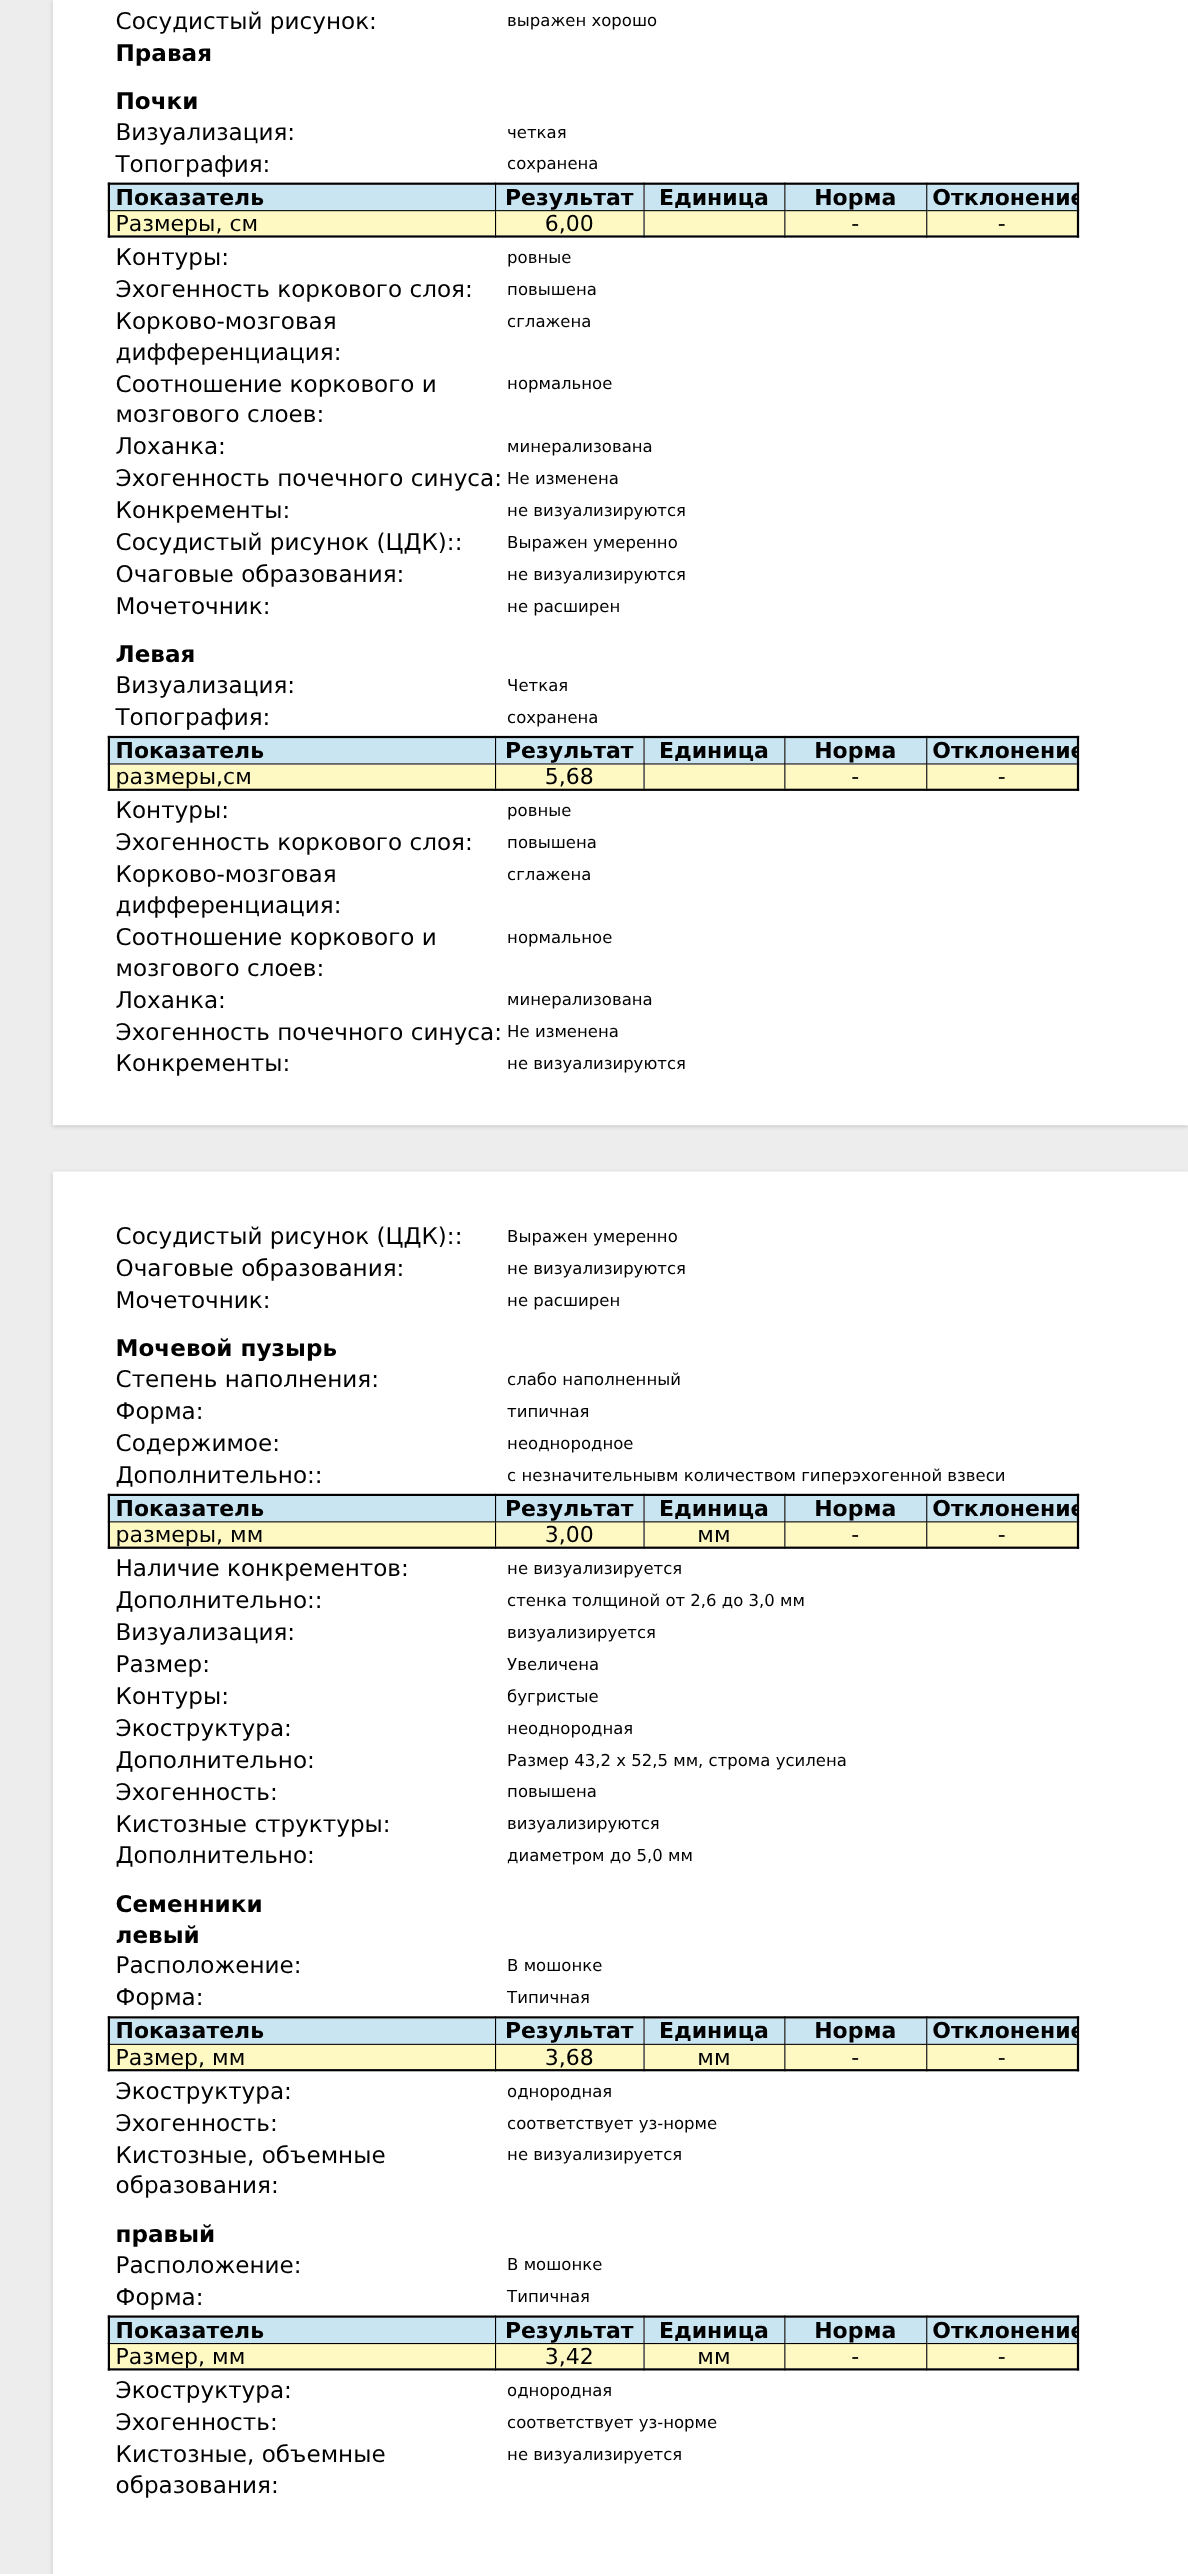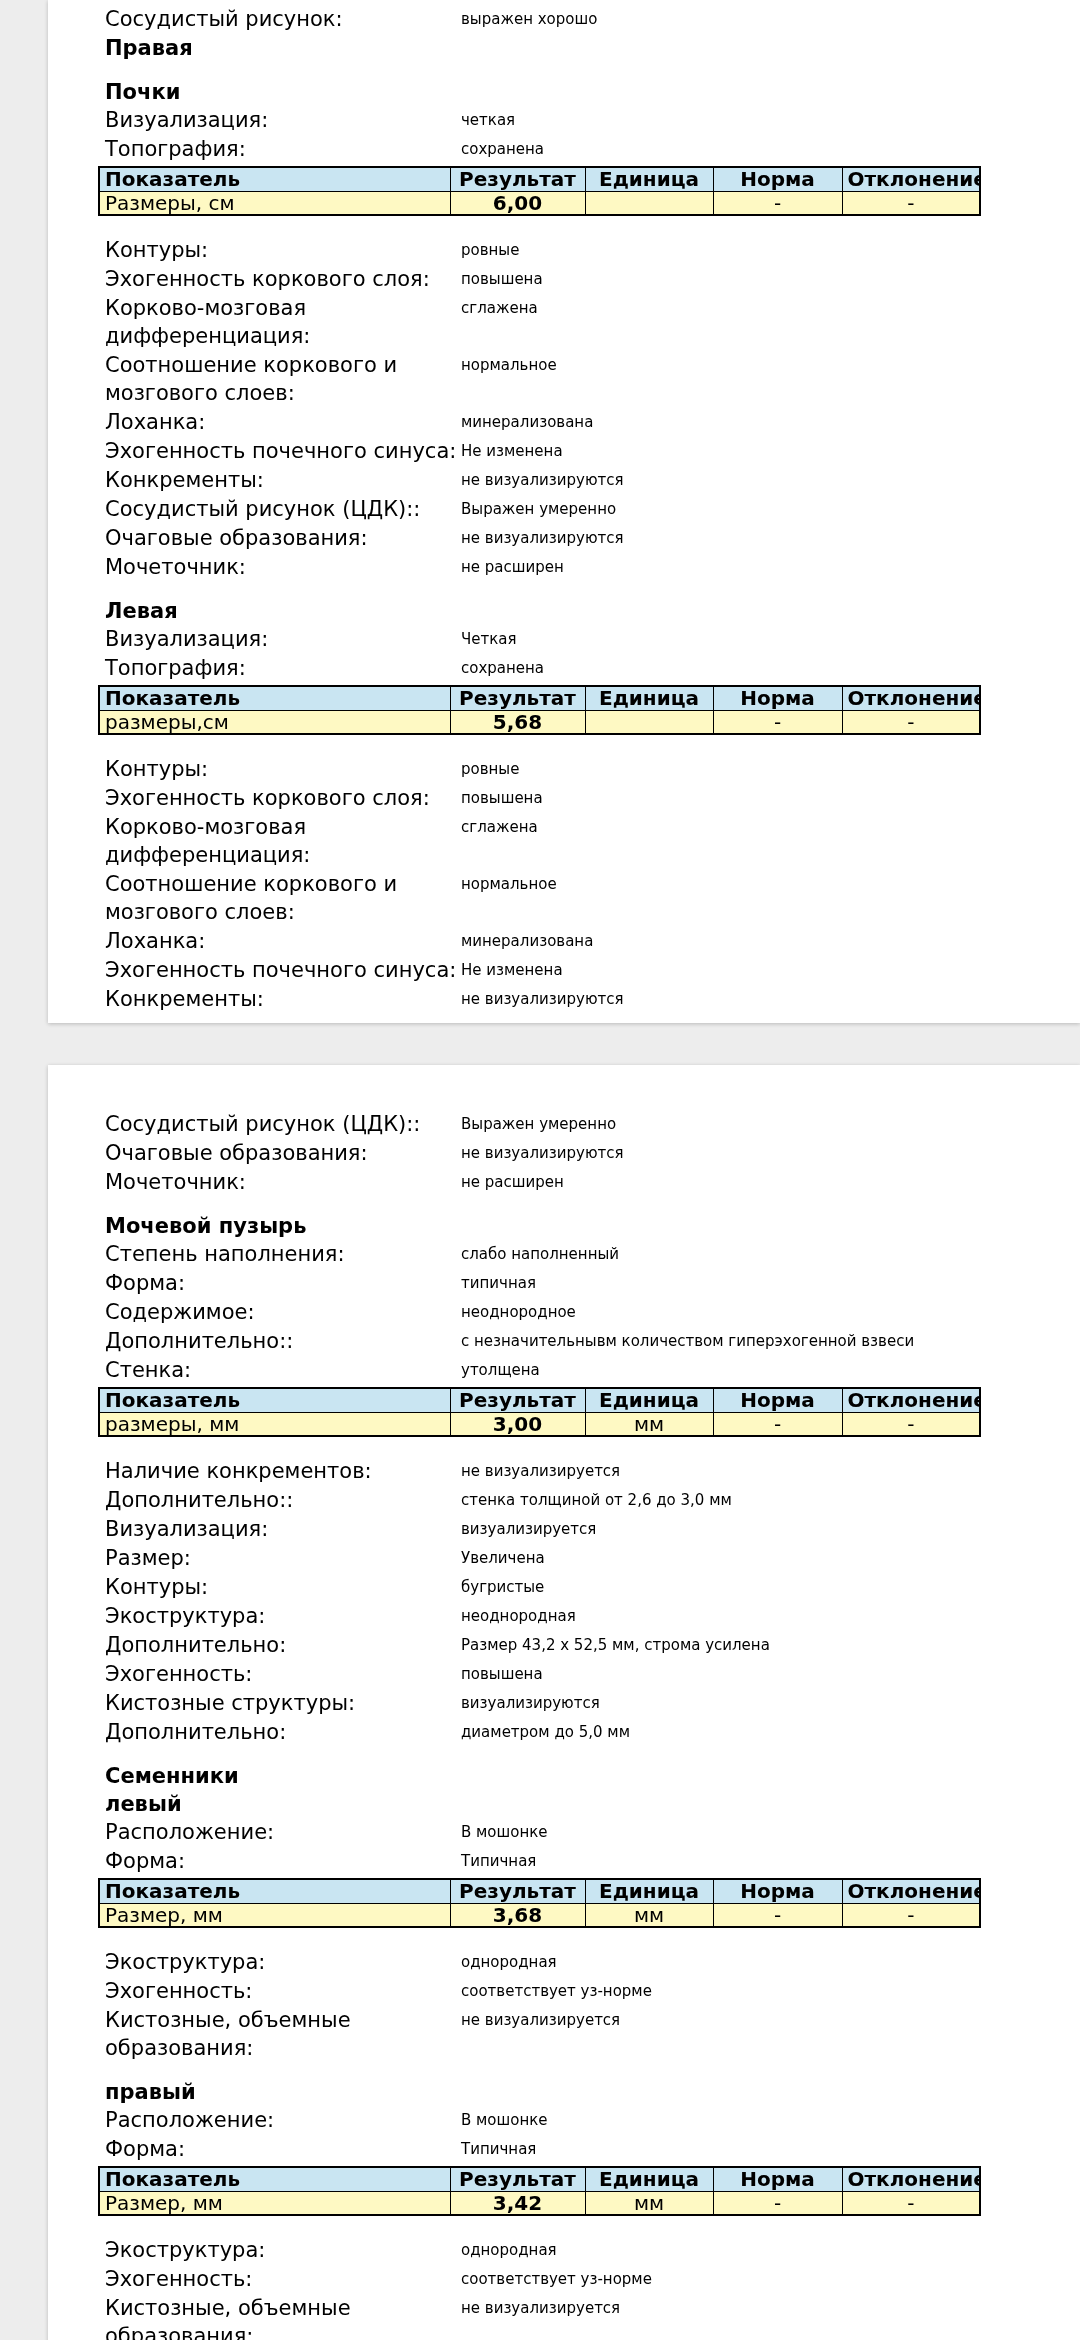--- a/index.html
+++ b/index.html
@@ -23,33 +23,33 @@
 
   .field-row { display:flex; align-items:flex-start; padding-left:7px; margin-bottom:1px; }
   .label { flex:0 0 356px; width:356px; font-size:21px; line-height:28px; }
   .value { width:520px; font-size:15px; line-height:28px; }
 
   .heading { font-size:21px; font-weight:bold; line-height:28px; padding-left:7px; }
   .heading.spaced { margin-top:16px; }
 
   table.measure {
     border-collapse:collapse; table-layout:fixed; width:881px;
-    margin:3px 0 20px 0; border:2px solid #000;
+    margin:3px 0 4px 0; border:2px solid #000;
   }
   table.measure th, table.measure td {
     border:1px solid #000; font-size:20px; line-height:22px;
     height:24px; padding:0 5px; overflow:hidden; white-space:nowrap;
   }
   table.measure th {
     background:#c9e5f2; font-weight:bold; text-align:center;
   }
   table.measure th.col-param { text-align:left; }
   table.measure td { text-align:center; background:#fef9c3; }
   table.measure td.col-param { text-align:left; font-weight:normal; }
-  table.measure td.col-result { font-weight:bold; }
+  table.measure td.col-result { font-weight:normal; }
 </style>
 </head>
 <body>
 
 <div class="viewer">
   <div class="page page1">
     <div class="content">
         <div class="field-row">
           <div class="label">Сосудистый рисунок:</div>
           <div class="value">выражен хорошо</div>
@@ -221,24 +221,20 @@
           <div class="value">типичная</div>
         </div>
         <div class="field-row">
           <div class="label">Содержимое:</div>
           <div class="value">неоднородное</div>
         </div>
         <div class="field-row">
           <div class="label">Дополнительно::</div>
           <div class="value">с незначительнывм количеством гиперэхогенной взвеси</div>
         </div>
-        <div class="field-row">
-          <div class="label">Стенка:</div>
-          <div class="value">утолщена</div>
-        </div>
         <table class="measure">
           <colgroup>
             <col style="width: 351px;">
             <col style="width: 135px;">
             <col style="width: 128px;">
             <col style="width: 129px;">
             <col style="width: 138px;">
           </colgroup>
           <thead>
             <tr>

